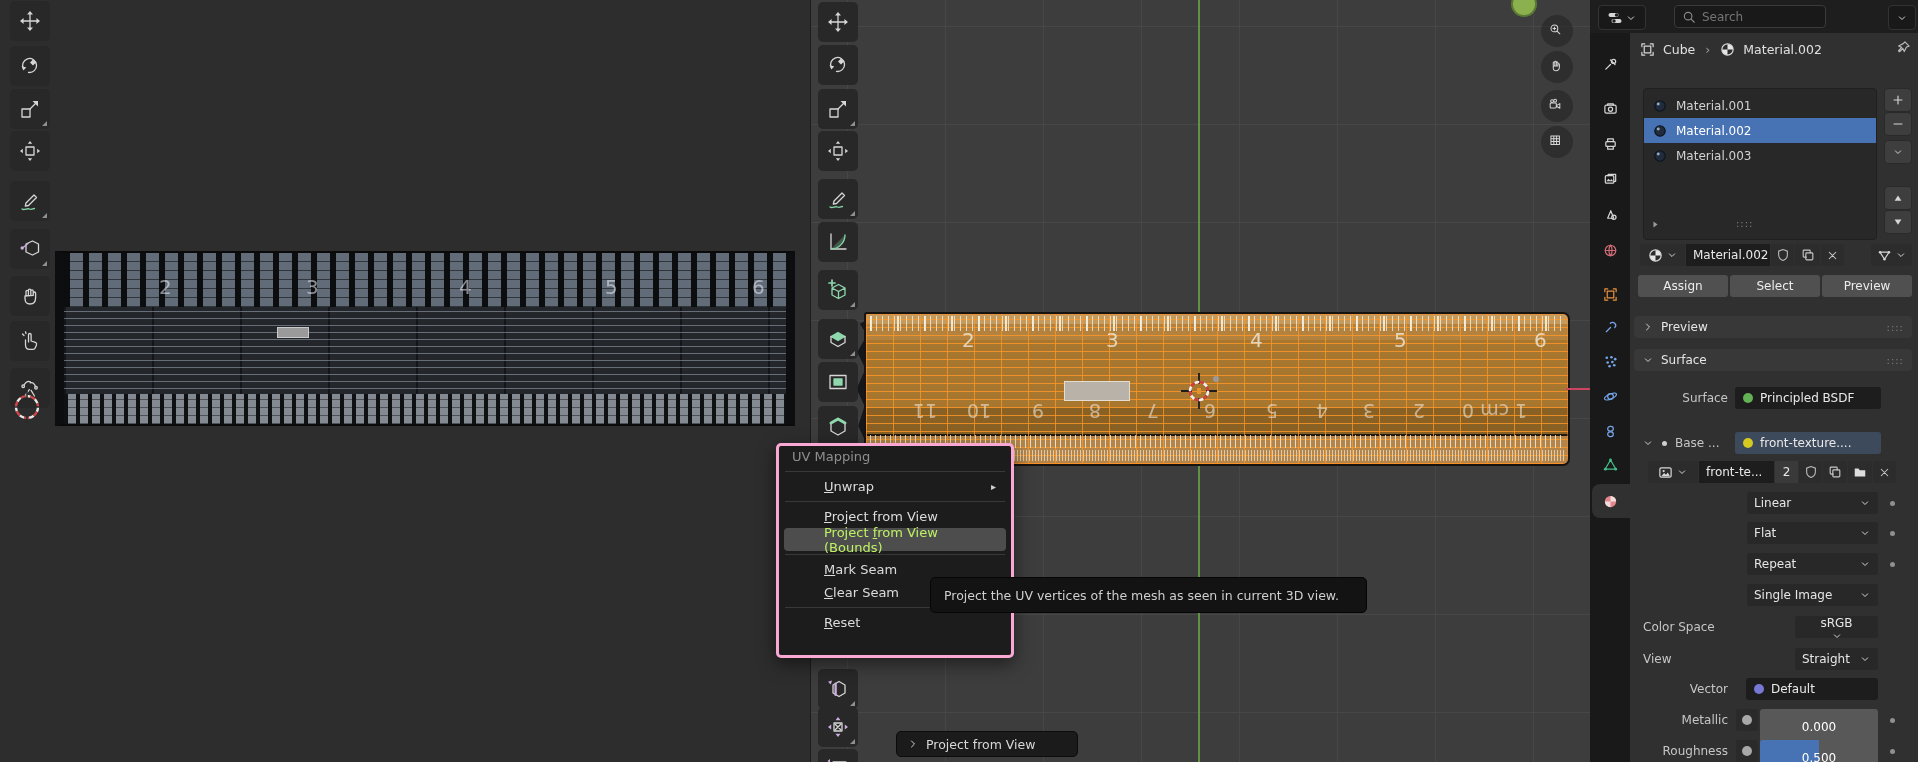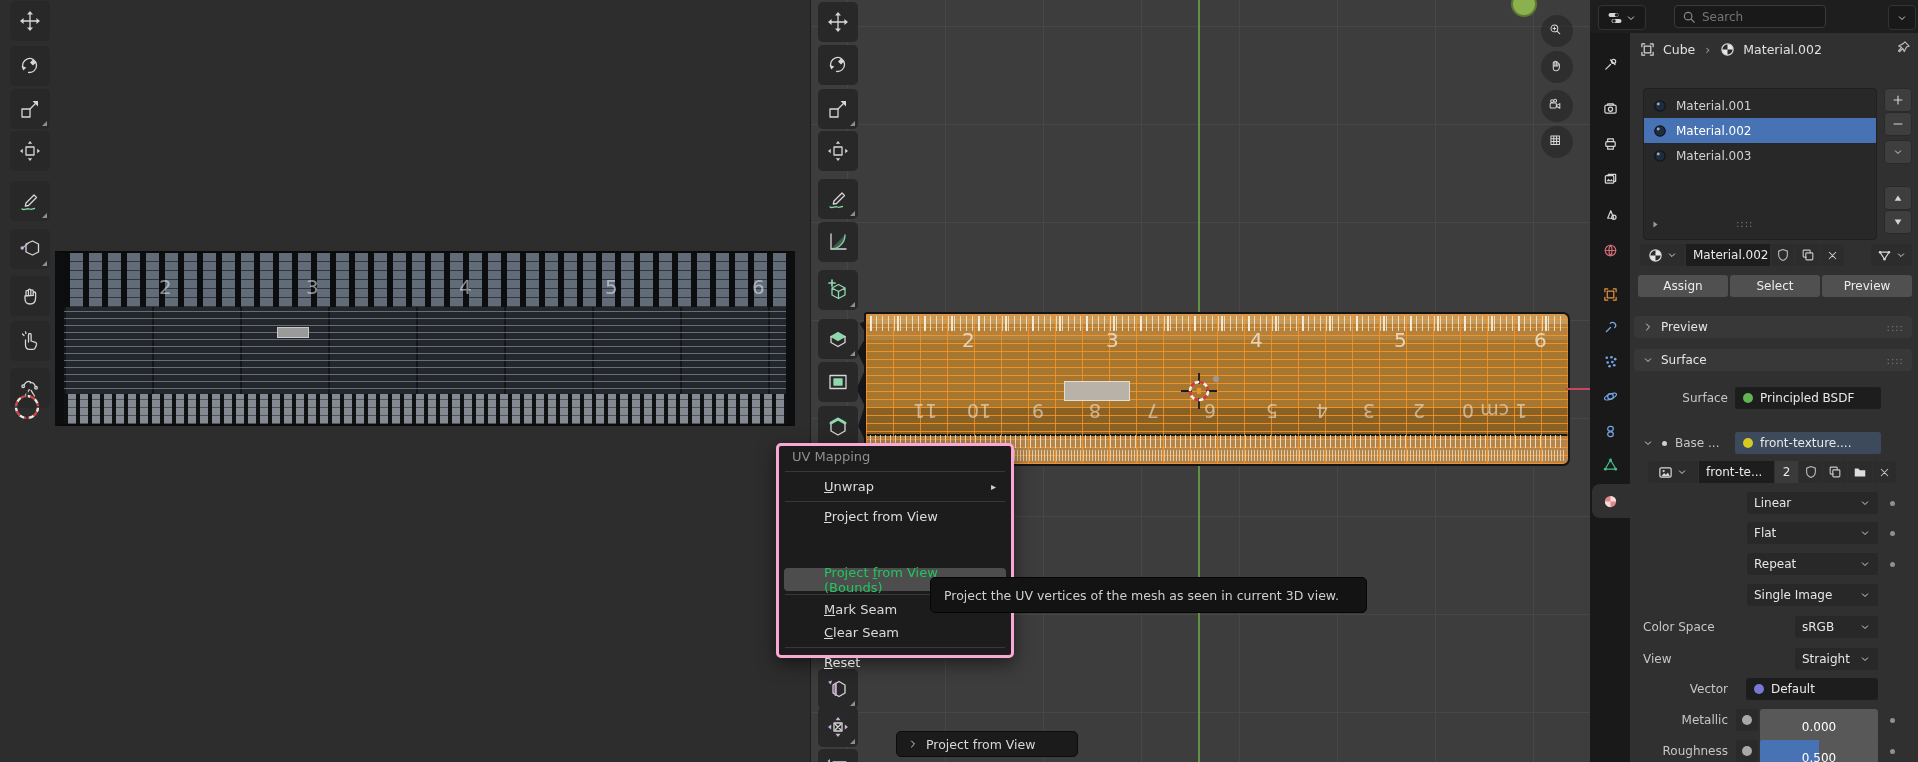--- a/index.html
+++ b/index.html
@@ -45,21 +45,21 @@
   .rul-num{position:absolute;font-size:20px;color:rgba(240,235,220,.8);}
   .rul-num-b{transform:rotate(180deg);font-size:19px;color:rgba(238,232,218,.6);}
   .sel-face{position:absolute;background:#b9b2a8;border:1px solid #e4ded2;}
   
   #uvmenu{left:776px;top:443px;width:238px;height:215px;background:#1c1c1c;border:3px solid #f9a8d4;
     border-radius:5px;box-shadow:0 6px 18px rgba(0,0,0,.5);z-index:30;box-sizing:border-box;}
   .mtitle{height:22px;line-height:22px;padding-left:13px;color:#8f8f8f;font-size:13px;}
   .msep{height:1px;background:#383838;margin:3px 6px;}
   .mrow{height:23px;display:flex;align-items:center;padding:0 10px 0 40px;color:#dcdcdc;font-size:13px;
     position:relative;margin:0 5px;border-radius:4px;}
-  .mrow.hl{background:#4d4d4d;color:#22c55e;margin-top:40px;}
+  .mrow.hl{background:#4d4d4d;color:#bef264;}
   .mrow .sub{position:absolute;right:10px;color:#cfcfcf;font-size:10px;}
   
   #tooltip{left:930px;top:577px;width:437px;height:36px;background:#131313;border:1px solid #060606;
     border-radius:5px;display:flex;align-items:center;padding:0 13px;box-sizing:border-box;color:#cfcfcf;
     font-size:12.5px;z-index:40;white-space:nowrap;}
   #oppanel{left:896px;top:731px;width:182px;height:26px;background:#1b1b1b;border:1px solid #0c0c0c;
     border-radius:5px;display:flex;align-items:center;gap:7px;padding:0 10px;box-sizing:border-box;
     color:#d8d8d8;font-size:12.5px;z-index:20;}
   
   .navbtn{position:absolute;width:32px;height:32px;border-radius:50%;background:rgba(35,35,35,.55);
@@ -884,21 +884,21 @@
     <div class="deco" style="left: 1890px; top: 562px;"></div>
     <div class="dd" style="left: 1747px; top: 584px; width: 131px;">
       <span>Single Image</span>
       <span class="icon">
         <svg width="12" height="12" viewBox="0 0 16 16" fill="none" stroke="#d6d6d6" stroke-width="1.3" stroke-linecap="round" stroke-linejoin="round">
           <path d="M4.5 6.5l3.5 3.5 3.5-3.5"></path>
         </svg>
       </span>
     </div>
     <div class="abs" style="left: 1643px; top: 616px; height: 22px; line-height: 22px; color: rgb(198, 198, 198);">Color Space</div>
-    <div class="dd" style="left: 1795px; top: 616px; width: 83px;">
+    <div class="dd" style="left: 1795px; top: 616px; width: 83px; flex-direction: column;">
       <span>sRGB</span>
       <span class="icon">
         <svg width="12" height="12" viewBox="0 0 16 16" fill="none" stroke="#d6d6d6" stroke-width="1.3" stroke-linecap="round" stroke-linejoin="round">
           <path d="M4.5 6.5l3.5 3.5 3.5-3.5"></path>
         </svg>
       </span>
     </div>
     <div class="abs" style="left: 1643px; top: 648px; height: 22px; line-height: 22px; color: rgb(198, 198, 198);">View</div>
     <div class="dd" style="left: 1795px; top: 648px; width: 83px;">
       <span>Straight</span>

